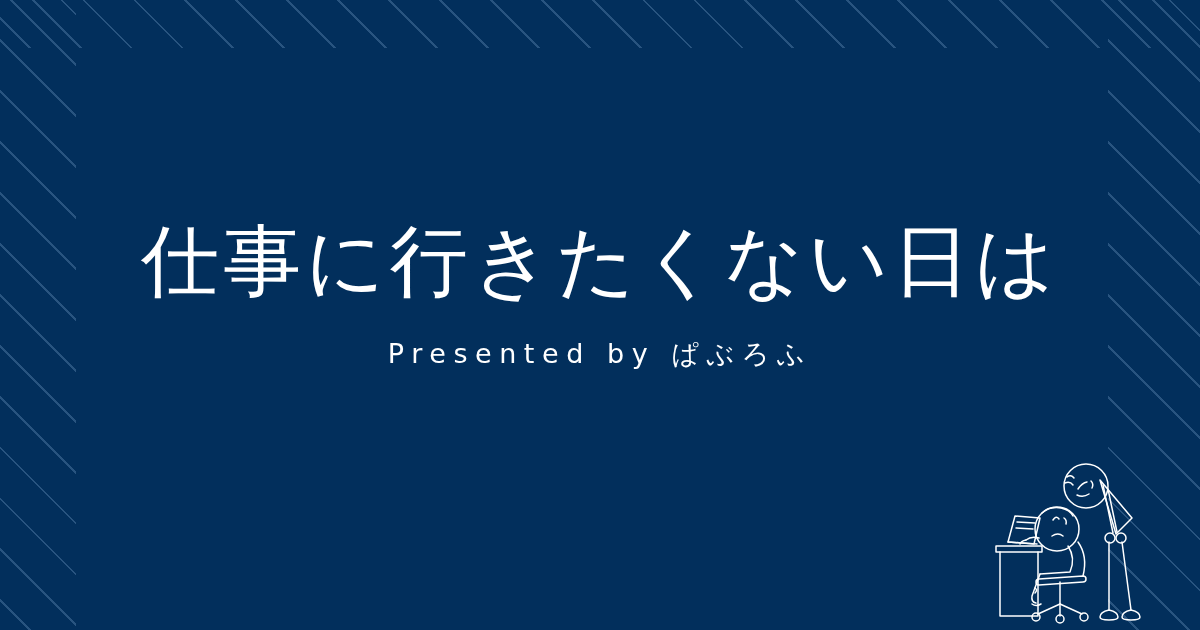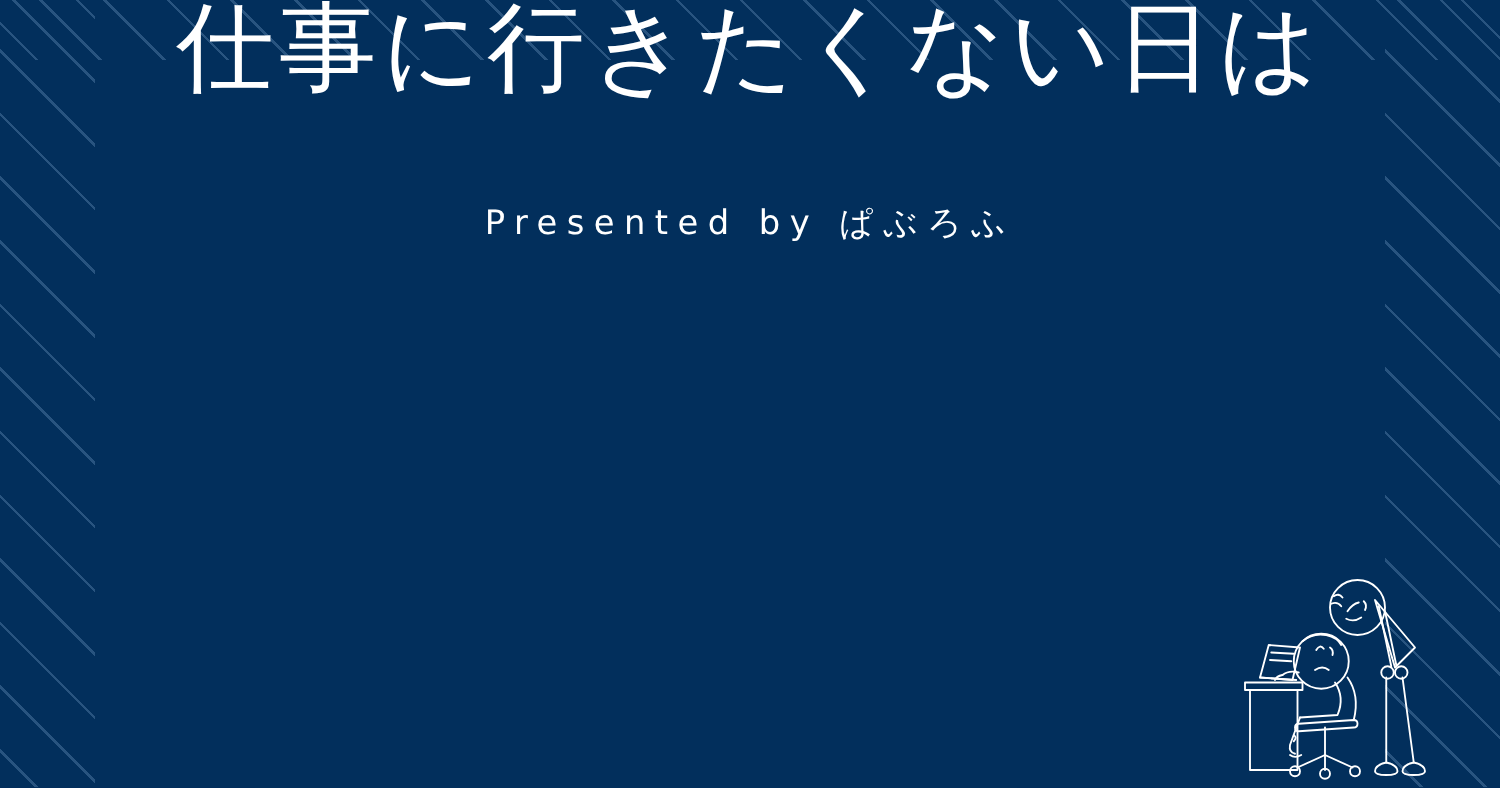--- a/index.html
+++ b/index.html
@@ -37,38 +37,38 @@
 
   
   #text-block {
     position:absolute;
     top:0; left:0;
     width:1200px; height:630px;
     display:flex;
     flex-direction:column;
     align-items:center;
     justify-content:flex-start;
+    padding-top:222px;
   }
 
   .title-line {
     color:#ffffff;
     font-family:"DejaVu Sans", sans-serif;
     font-size:78px;
     line-height:1.0;
     letter-spacing:0.055em;
     font-weight:400;
     white-space:nowrap;
     text-align:center;
     -webkit-font-smoothing:antialiased;
   }
   #title-line-1 { margin-bottom:36px; }
   #title-line-2 { margin-bottom:0; }
 
   #subtitle {
-    margin-top:46px;
     color:#ffffff;
     font-family:"DejaVu Sans", sans-serif;
     font-size:27px;
     letter-spacing:0.28em;
     white-space:nowrap;
     font-weight:400;
     text-align:right;
   }
 
   

